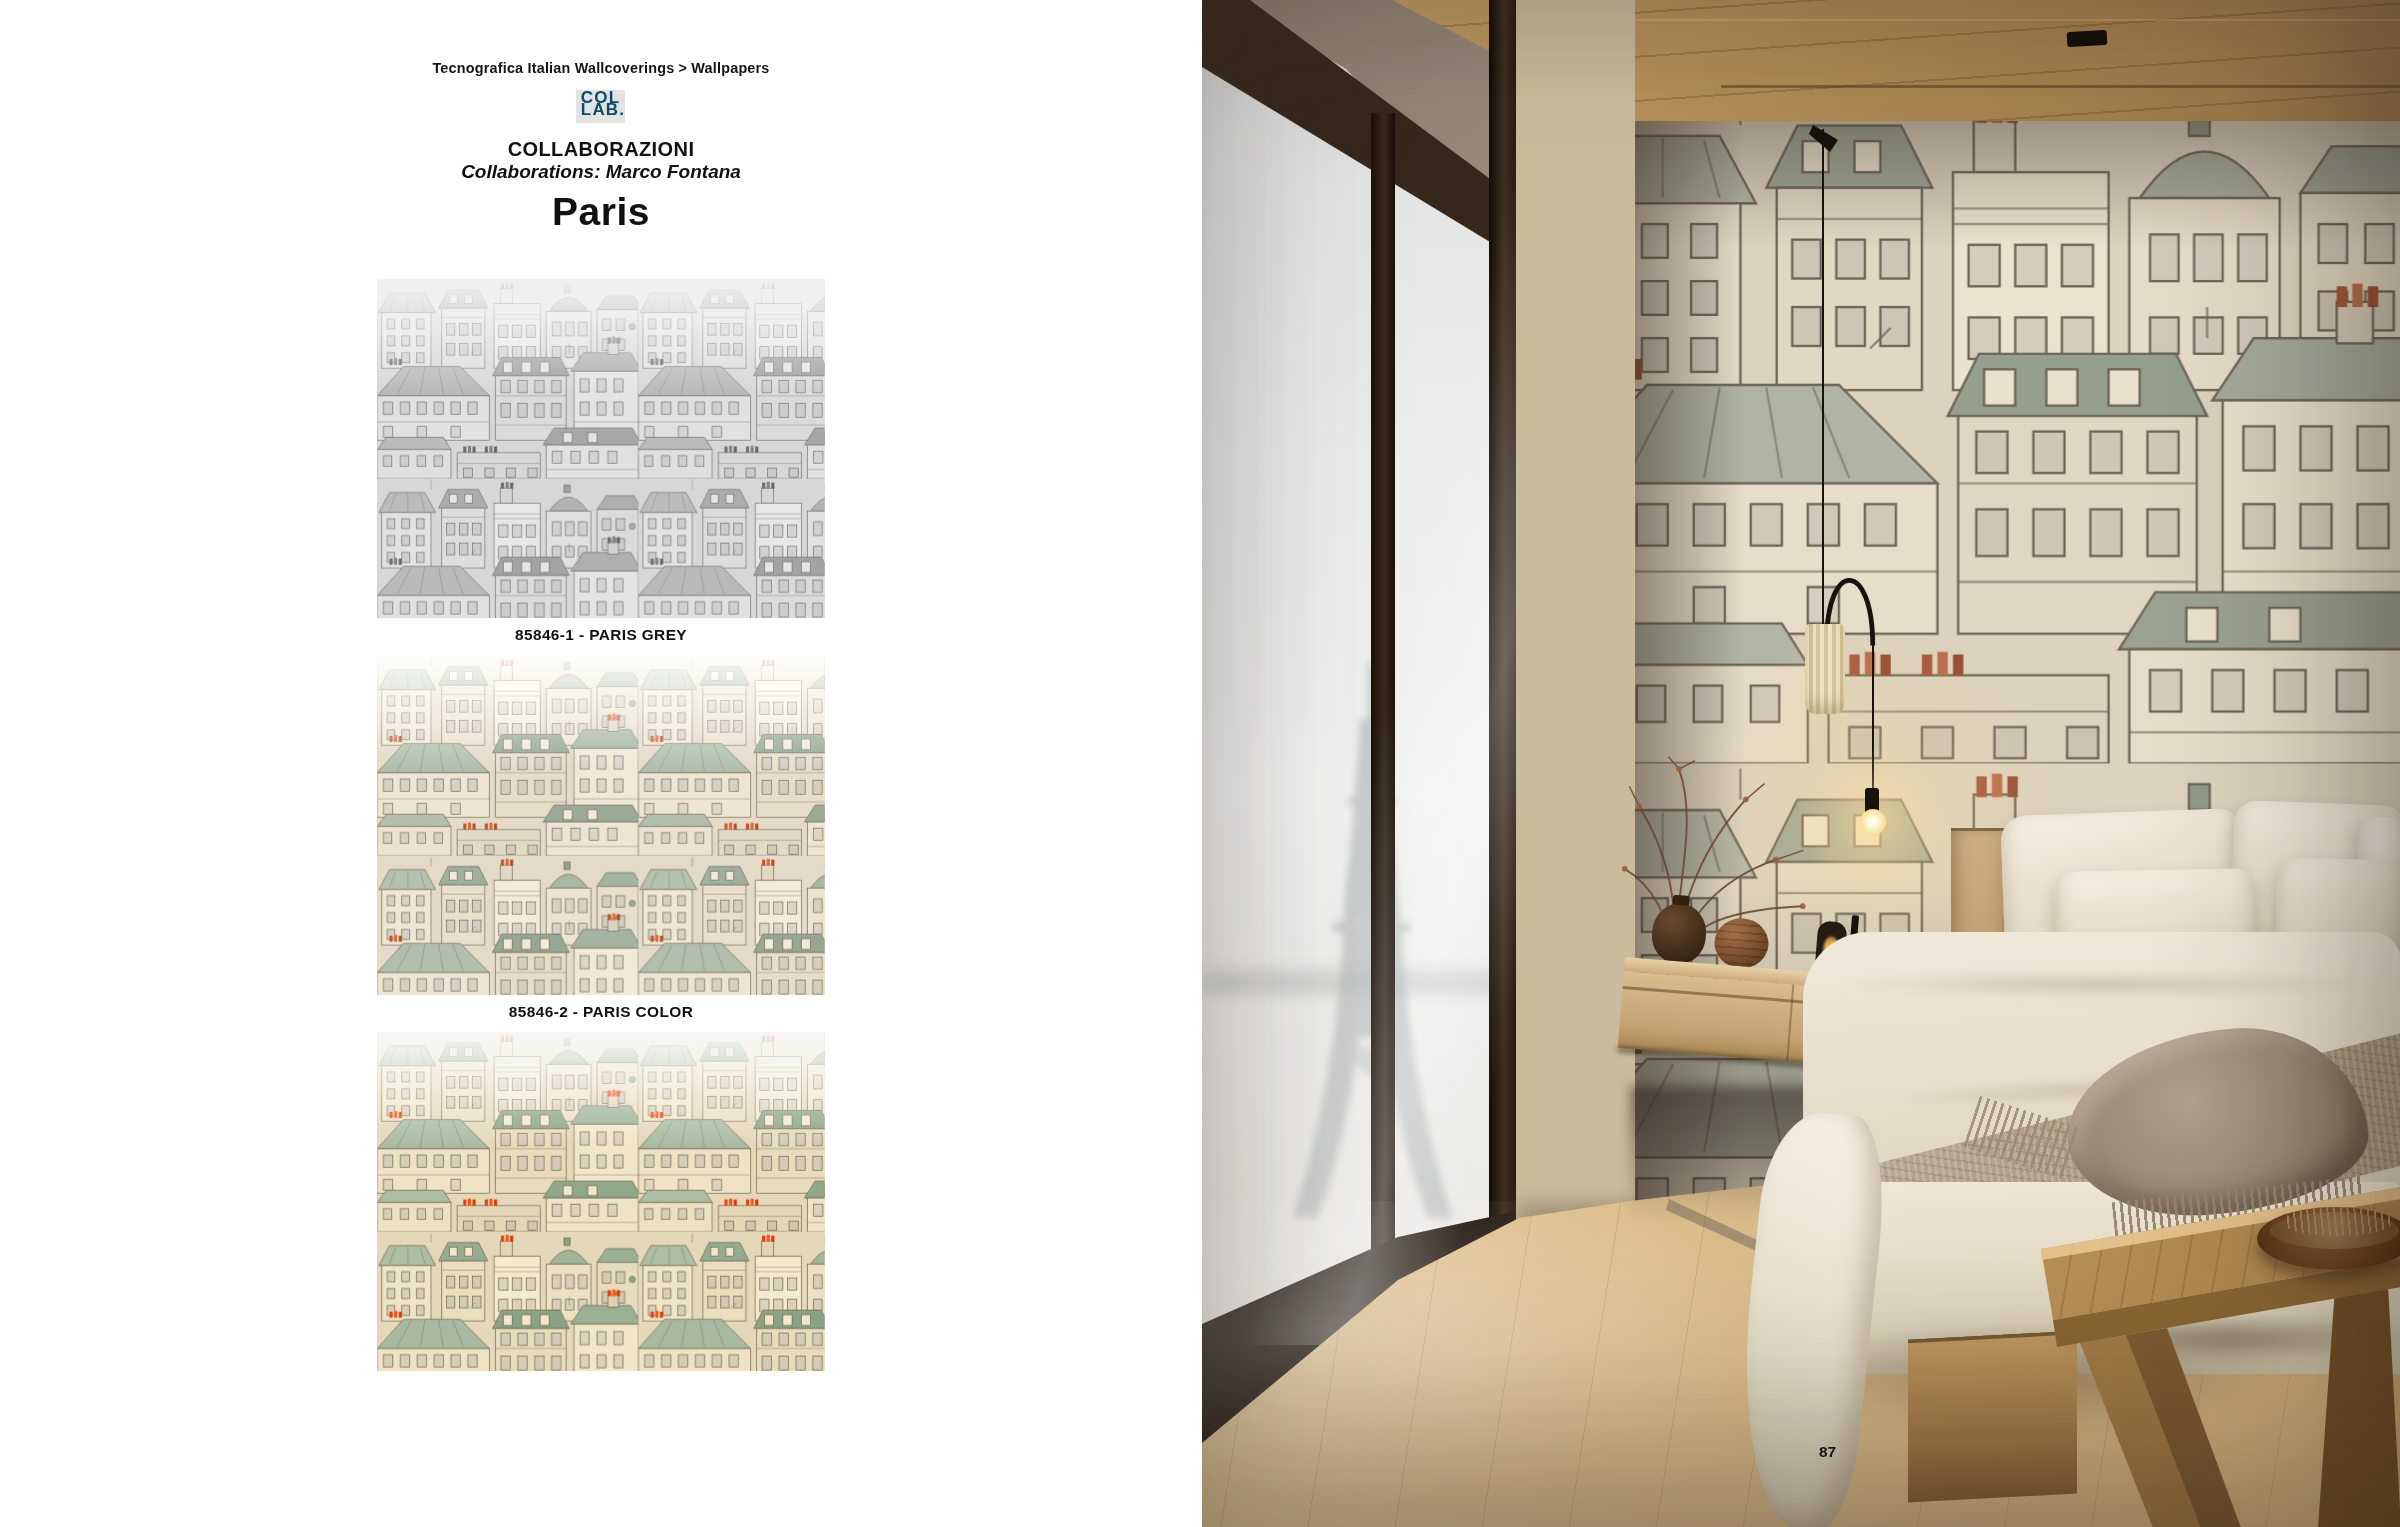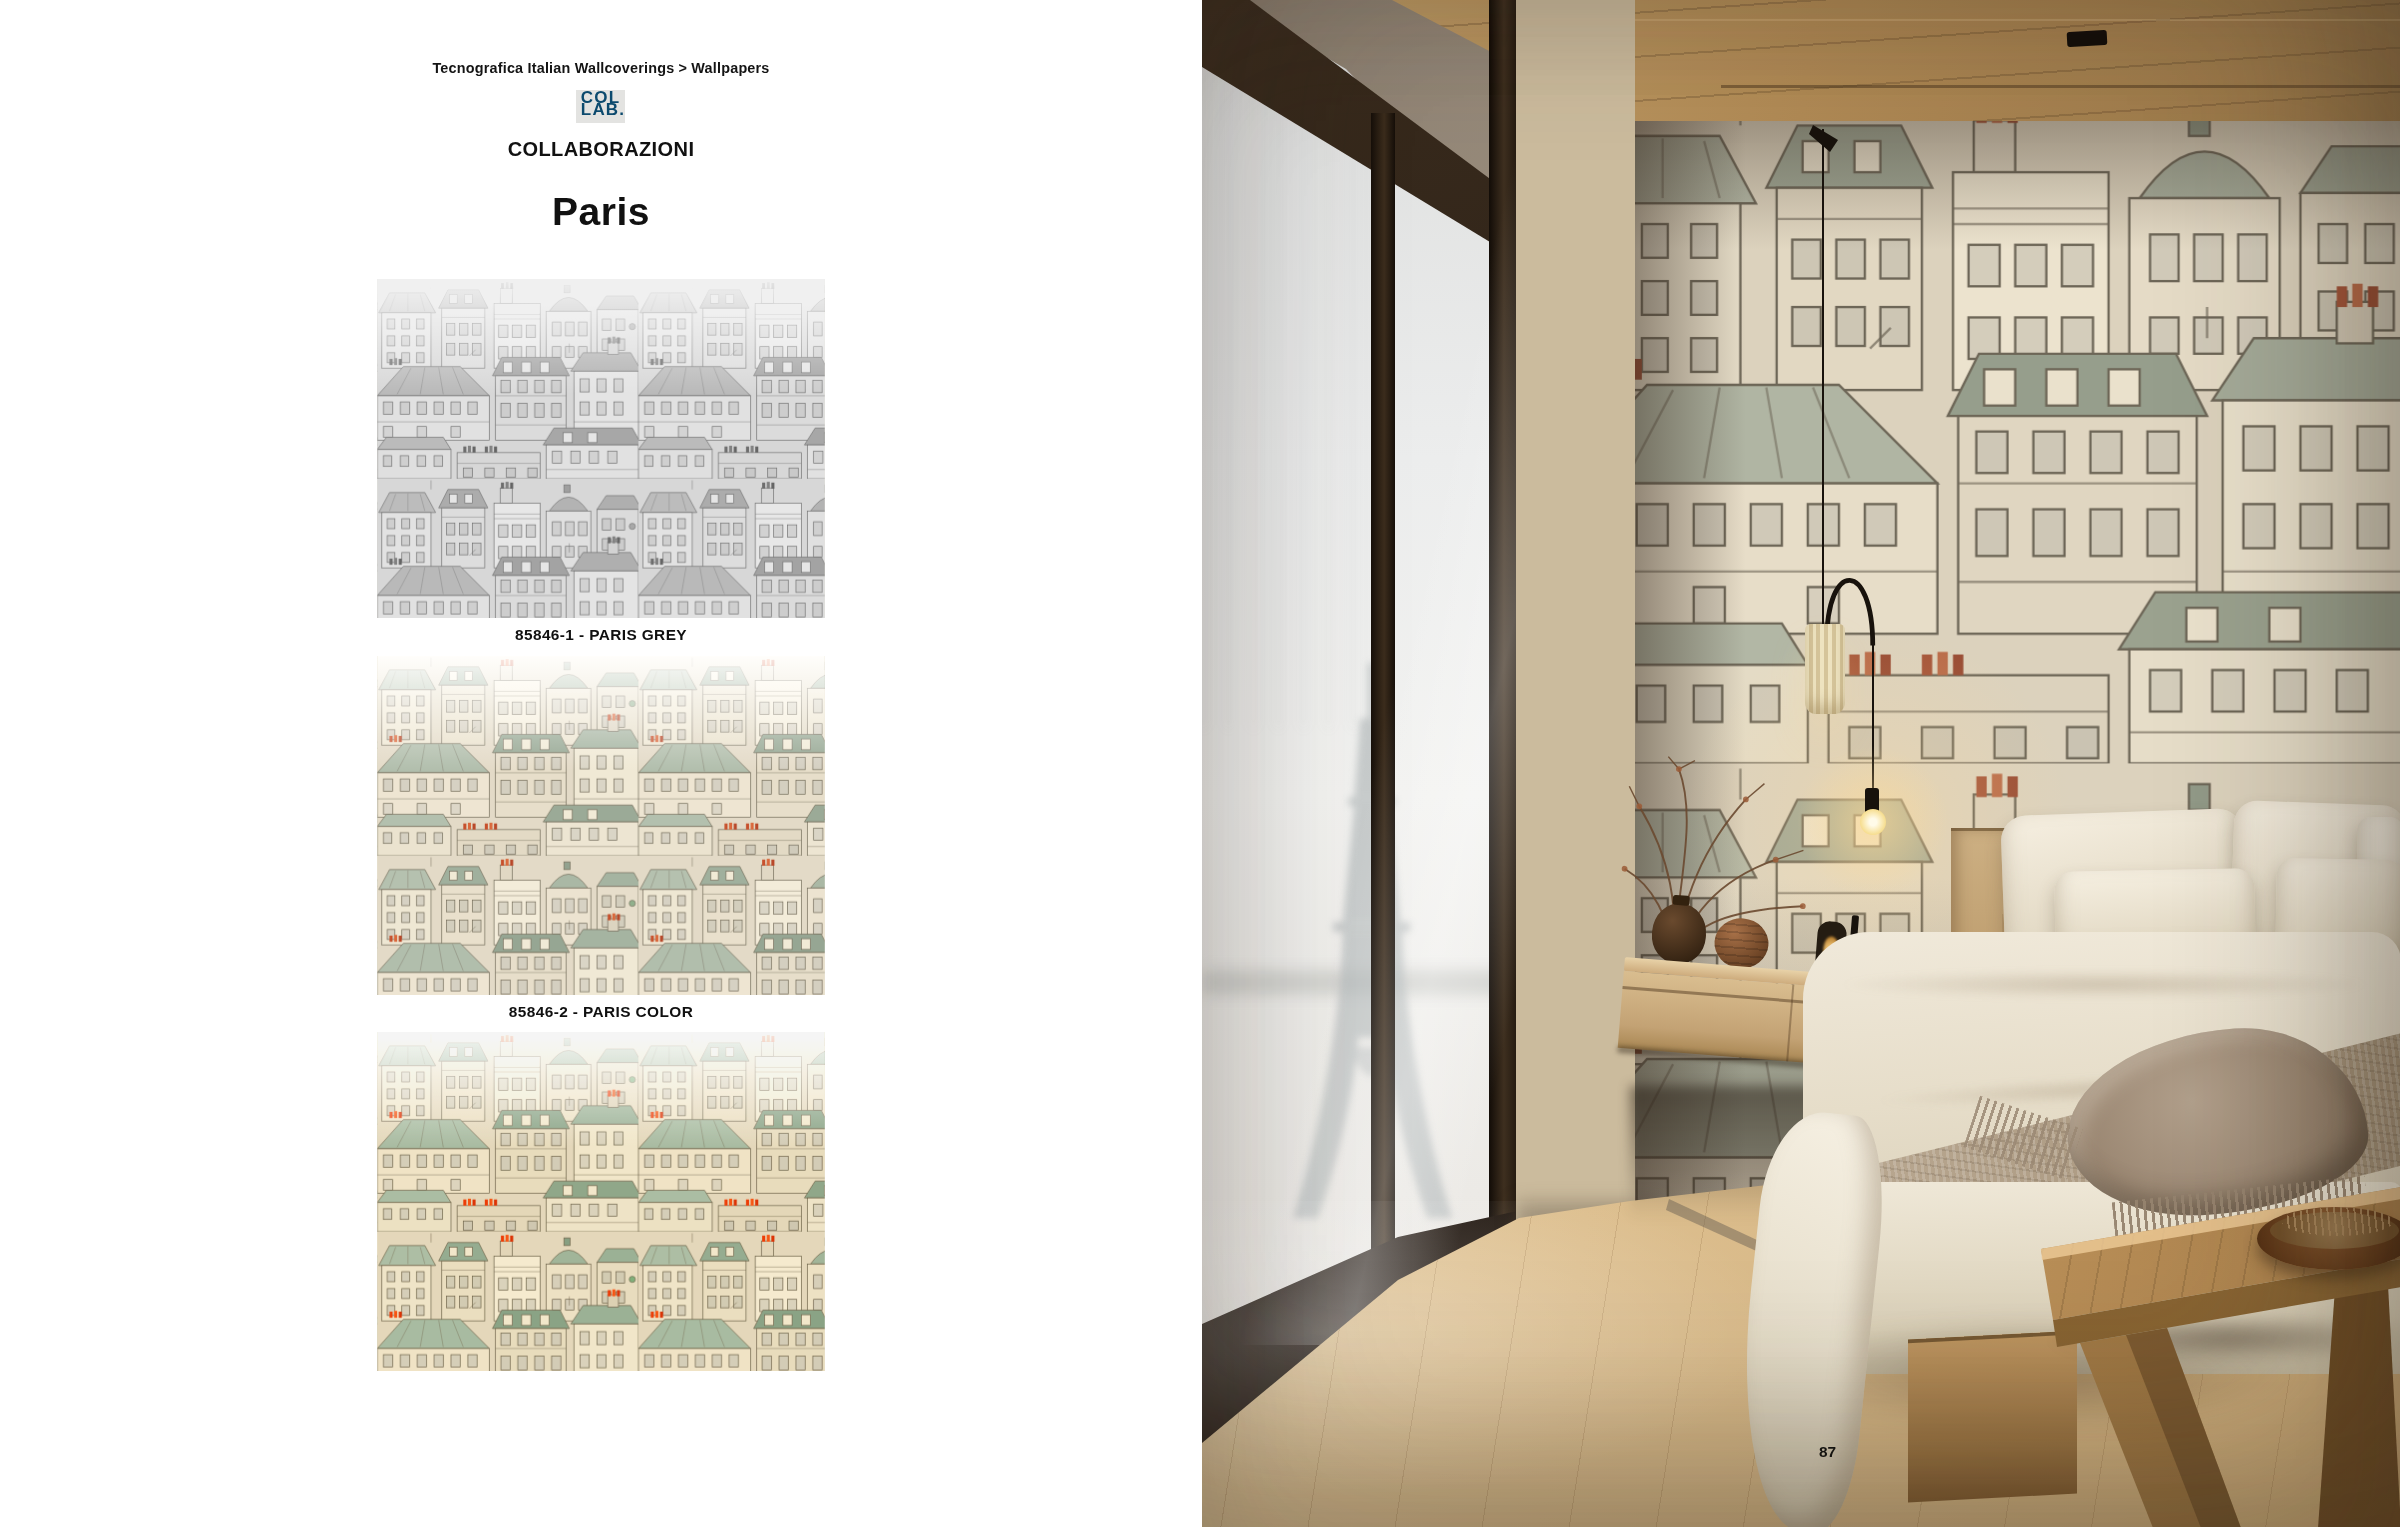--- a/index.html
+++ b/index.html
@@ -348,20 +348,21 @@
 
   <div class="page-left">
     <div class="abs crumb">Tecnografica Italian Wallcoverings &gt; Wallpapers</div>
 
     <div class="abs collab-logo">
       <span class="l1">COL</span>
       <span class="l2">LAB.</span>
     </div>
 
     <div class="abs heading">COLLABORAZIONI</div>
+    <div class="abs subheading">Collaborations: Marco Fontana</div>
     <div class="abs design-title">Paris</div>
 
     <div class="abs swatch swatch--grey" style="top:279px">
       <svg width="448" height="339" viewBox="0 0 466 353">
         <rect width="466" height="353" fill="url(#patS)"></rect>
         <rect width="466" height="120" fill="url(#fadeTop)"></rect>
       </svg>
     </div>
     <div class="abs caption" style="top:626px">85846-1 - PARIS GREY</div>
 

